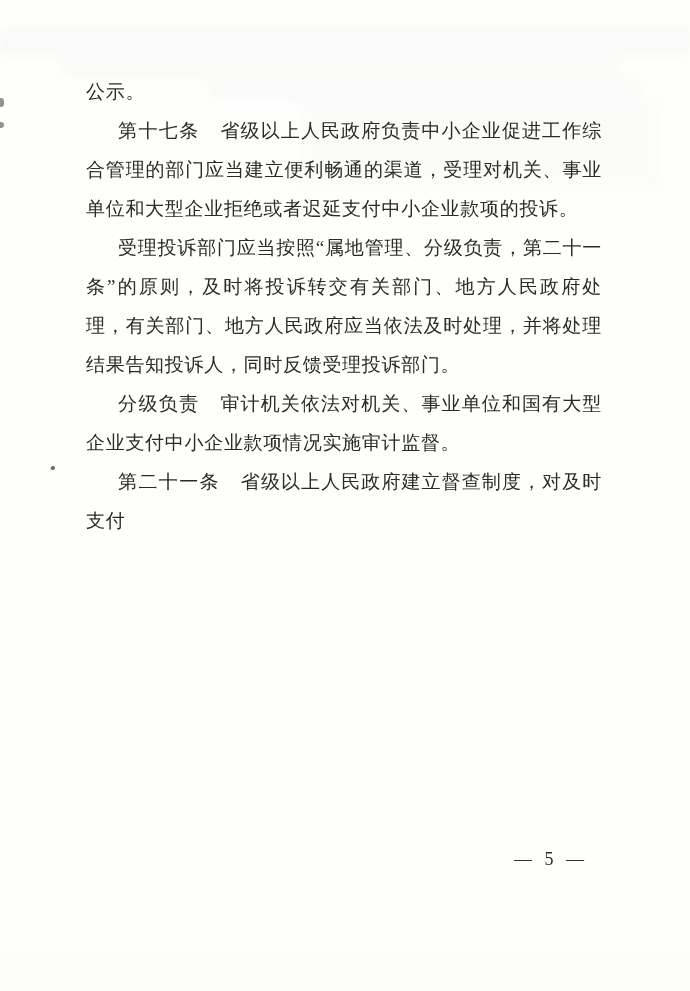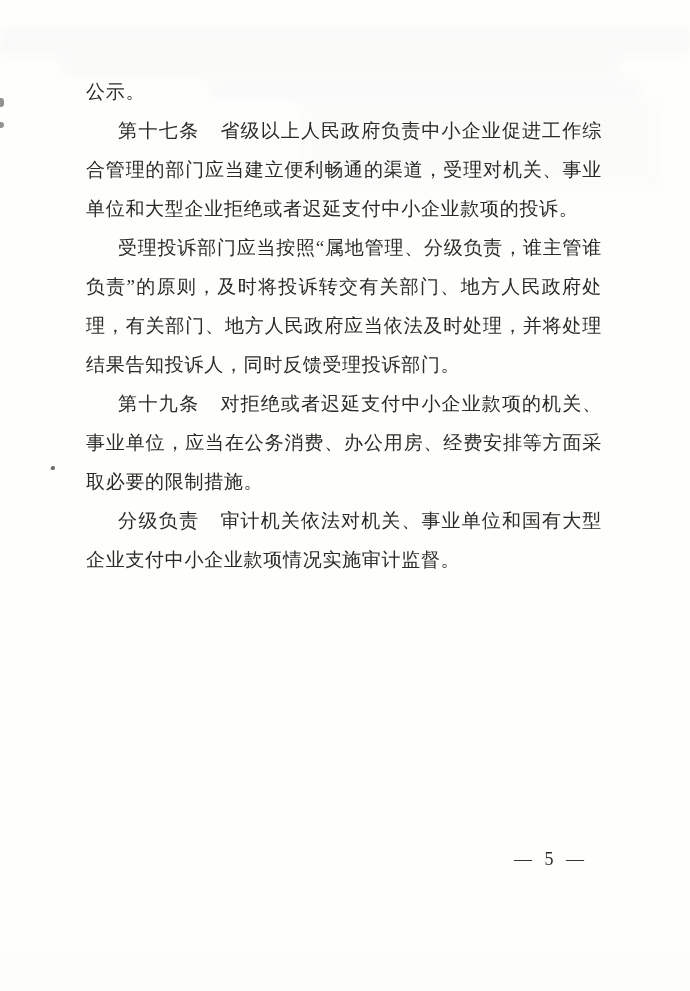--- a/index.html
+++ b/index.html
@@ -106,26 +106,26 @@
   <div class="speck"></div>
   <div class="edge-nick1"></div>
   <div class="edge-nick2"></div>
 
   <div class="doc-body">
 
     <p class="para no-indent"><span class="article-heading"></span><span>公示。</span></p>
 
     <p class="para"><span class="article-heading">第十七条</span><span>省级以上人民政府负责中小企业促进工作综合管理的部门应当建立便利畅通的渠道，受理对机关、事业单位和大型企业拒绝或者迟延支付中小企业款项的投诉。</span></p>
 
-    <p class="para"><span class="article-heading"></span><span>受理投诉部门应当按照“属地管理、分级负责，谁主管谁负责”的原则，及时将投诉转交有关部门、地方人民政府处理，有关部门、地方人民政府应当依法及时处理，并将处理结果告知投诉人，同时反馈受理投诉部门。</span></p>
+    <p class="para"><span class="article-heading"></span><span>受理投诉部门应当按照“属地管理、分级负责，第二十一条”的原则，及时将投诉转交有关部门、地方人民政府处理，有关部门、地方人民政府应当依法及时处理，并将处理结果告知投诉人，同时反馈受理投诉部门。</span></p>
 
 
 
-    <p class="para"><span class="article-heading">第十九条</span><span>对拒绝或者迟延支付中小企业款项的机关、事业单位，应当在公务消费、办公用房、经费安排等方面采取必要的限制措施。</span></p>
 
     <p class="para"><span class="article-heading">分级负责</span><span>审计机关依法对机关、事业单位和国有大型企业支付中小企业款项情况实施审计监督。</span></p>
 
+    <p class="para"><span class="article-heading">第二十一条</span><span>省级以上人民政府建立督查制度，对及时支付</span></p>
 
     <div class="page-number">— 5 —</div>
 
   </div>
 
 </div>
 
 </body></html>

